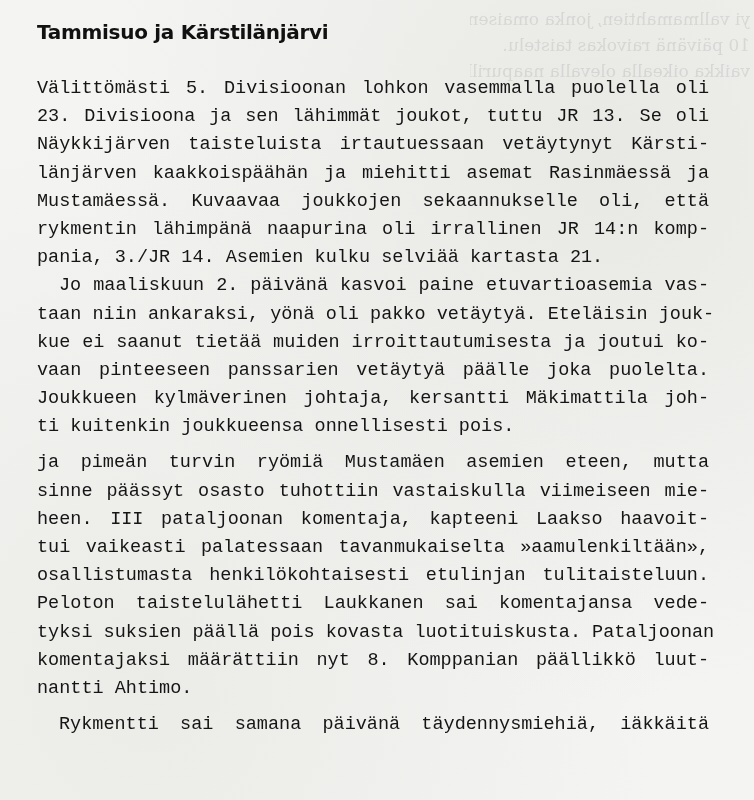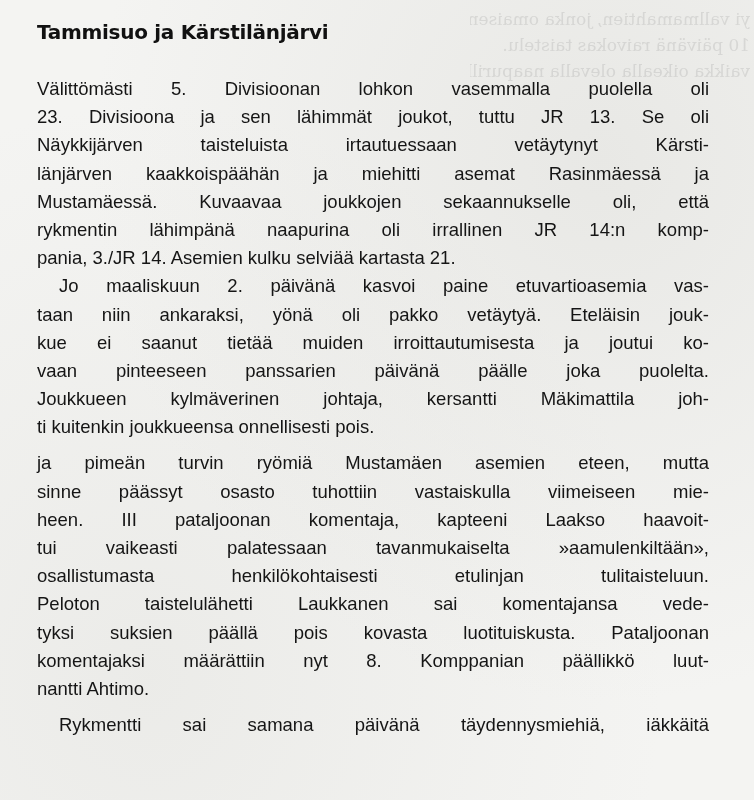--- a/index.html
+++ b/index.html
@@ -47,21 +47,21 @@
       letter-spacing: -0.3px;
       color: #111;
       white-space: nowrap;
       text-align: right;
     }
     .body-text {
       position: absolute;
       left: 37px;
       top: 75px;
       width: 672px;
-      font-family: Liberation Sans, sans-serif;
+      font-family: Liberation Mono, monospace;
       font-size: 18.5px;
       line-height: 28.2px;
       color: #151515;
     }
     .line {
       display: block;
       white-space: nowrap;
       text-align: justify;
       text-align-last: justify;
       height: 28.2px;
@@ -100,21 +100,21 @@
       <span class="line">länjärven kaakkoispäähän ja miehitti asemat Rasinmäessä ja</span>
       <span class="line">Mustamäessä. Kuvaavaa joukkojen sekaannukselle oli, että</span>
       <span class="line">rykmentin lähimpänä naapurina oli irrallinen JR 14:n komp-</span>
       <span class="line last">pania, 3./JR 14. Asemien kulku selviää kartasta 21.</span>
     </div>
 
     <div>
       <span class="line indent">Jo maaliskuun 2. päivänä kasvoi paine etuvartioasemia vas-</span>
       <span class="line">taan niin ankaraksi, yönä oli pakko vetäytyä. Eteläisin jouk-</span>
       <span class="line">kue ei saanut tietää muiden irroittautumisesta ja joutui ko-</span>
-      <span class="line">vaan pinteeseen panssarien päivänä päälle joka puolelta.</span>
+      <span class="line">vaan pinteeseen panssarien vetäytyä päälle joka puolelta.</span>
       <span class="line">Joukkueen kylmäverinen johtaja, kersantti Mäkimattila joh-</span>
       <span class="line last">ti kuitenkin joukkueensa onnellisesti pois.</span>
     </div>
     <span class="gap"></span>
 
     <div>
       <span class="line">ja pimeän turvin ryömiä Mustamäen asemien eteen, mutta</span>
       <span class="line">sinne päässyt osasto tuhottiin vastaiskulla viimeiseen mie-</span>
       <span class="line">heen. III pataljoonan komentaja, kapteeni Laakso haavoit-</span>
       <span class="line">tui vaikeasti palatessaan tavanmukaiselta »aamulenkiltään»,</span>

